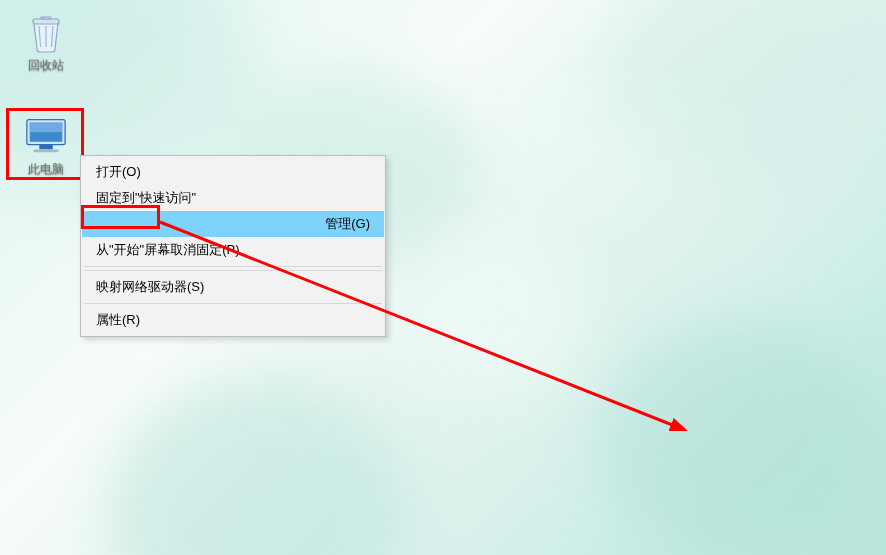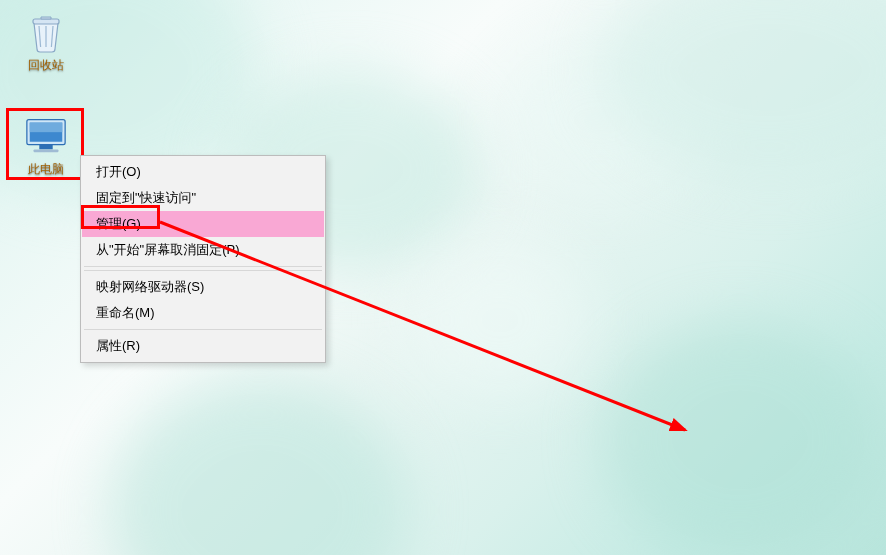--- a/index.html
+++ b/index.html
@@ -18,21 +18,21 @@
   .b3 { width: 300px; height: 260px; background: #b4e3d9; top: 380px; left: 110px; }
   .b4 { width: 280px; height: 240px; background: #aee0d5; top: 320px; left: 600px; }
   .b5 { width: 200px; height: 160px; background: #e9f8f5; top: 40px; left: 500px; }
   .b6 { width: 340px; height: 220px; background: #d1eee8; top: -40px; left: 600px; }
   .b7 { width: 180px; height: 160px; background: #f2fbf9; top: 240px; left: 410px; }
 
   .desktop-icon {
     position: absolute;
     width: 68px;
     text-align: center;
-    color: #a16207;
+    color: #737373;
     font-size: 12px;
     text-shadow: 0 1px 2px rgba(0,0,0,.55);
   }
   .desktop-icon .icon-box { width: 44px; height: 44px; margin: 0 auto 3px; display: flex; align-items: center; justify-content: center; }
   .desktop-icon .label { display: block; white-space: nowrap; }
 
   #recycle { top: 10px; left: 12px; }
   #thispc { top: 114px; left: 12px; }
 
   
@@ -43,34 +43,34 @@
     width: 78px;
     height: 72px;
     border: 3px solid #ff0000;
   }
 
   
   .context-menu {
     position: absolute;
     top: 155px;
     left: 80px;
-    width: 246px;
+    width: 306px;
     background: #f2f2f2;
     border: 1px solid #bcbcbc;
     box-shadow: 3px 3px 6px rgba(0,0,0,.15);
     padding: 3px 1px;
     font-size: 13px;
     color: #000;
   }
   .context-menu .item {
     padding: 4px 14px 4px 14px;
     line-height: 18px;
     white-space: nowrap;
   }
-  .context-menu .item.hover { background: #f9a8d4; }
+  .context-menu .item.hover { background: #7dd3fc; text-align: right; }
   .context-menu hr {
     border: none;
     border-top: 1px solid #d7d7d7;
     margin: 3px 2px;
   }
   
   .highlight-item {
     position: absolute;
     top: 205px;
     left: 81px;
@@ -129,21 +129,20 @@
 <div class="highlight-box"></div>
 
 <div class="context-menu">
   <div class="item"><span>打开(O)</span></div>
   <div class="item"><span>固定到"快速访问"</span></div>
   <div class="item hover"><span>管理(G)</span></div>
   <div class="item"><span>从"开始"屏幕取消固定(P)</span></div>
   <hr>
   <hr>
   <div class="item"><span>映射网络驱动器(S)</span></div>
-  <div class="item"><span>重命名(M)</span></div>
   <hr>
   <div class="item"><span>属性(R)</span></div>
 </div>
 
 <div class="highlight-item"></div>
 
 <svg class="arrow-svg">
   <defs>
     <marker id="ah" markerWidth="18" markerHeight="14" refX="15" refY="7" orient="auto" markerUnits="userSpaceOnUse">
       <path d="M0,0 L18,7 L0,14 Z" fill="#ff0000"></path>

